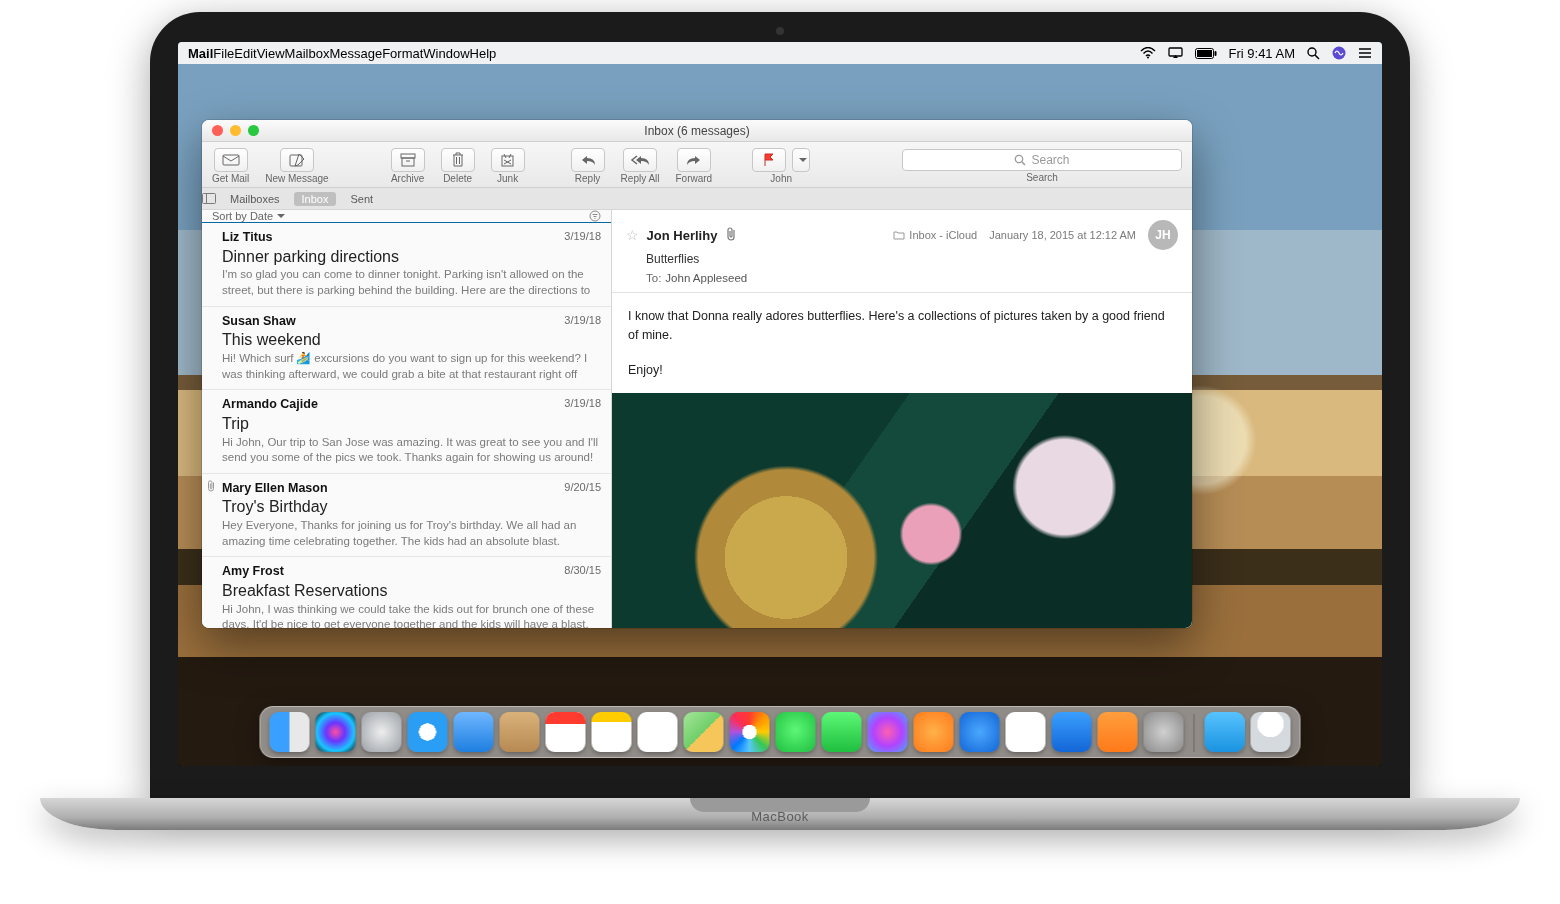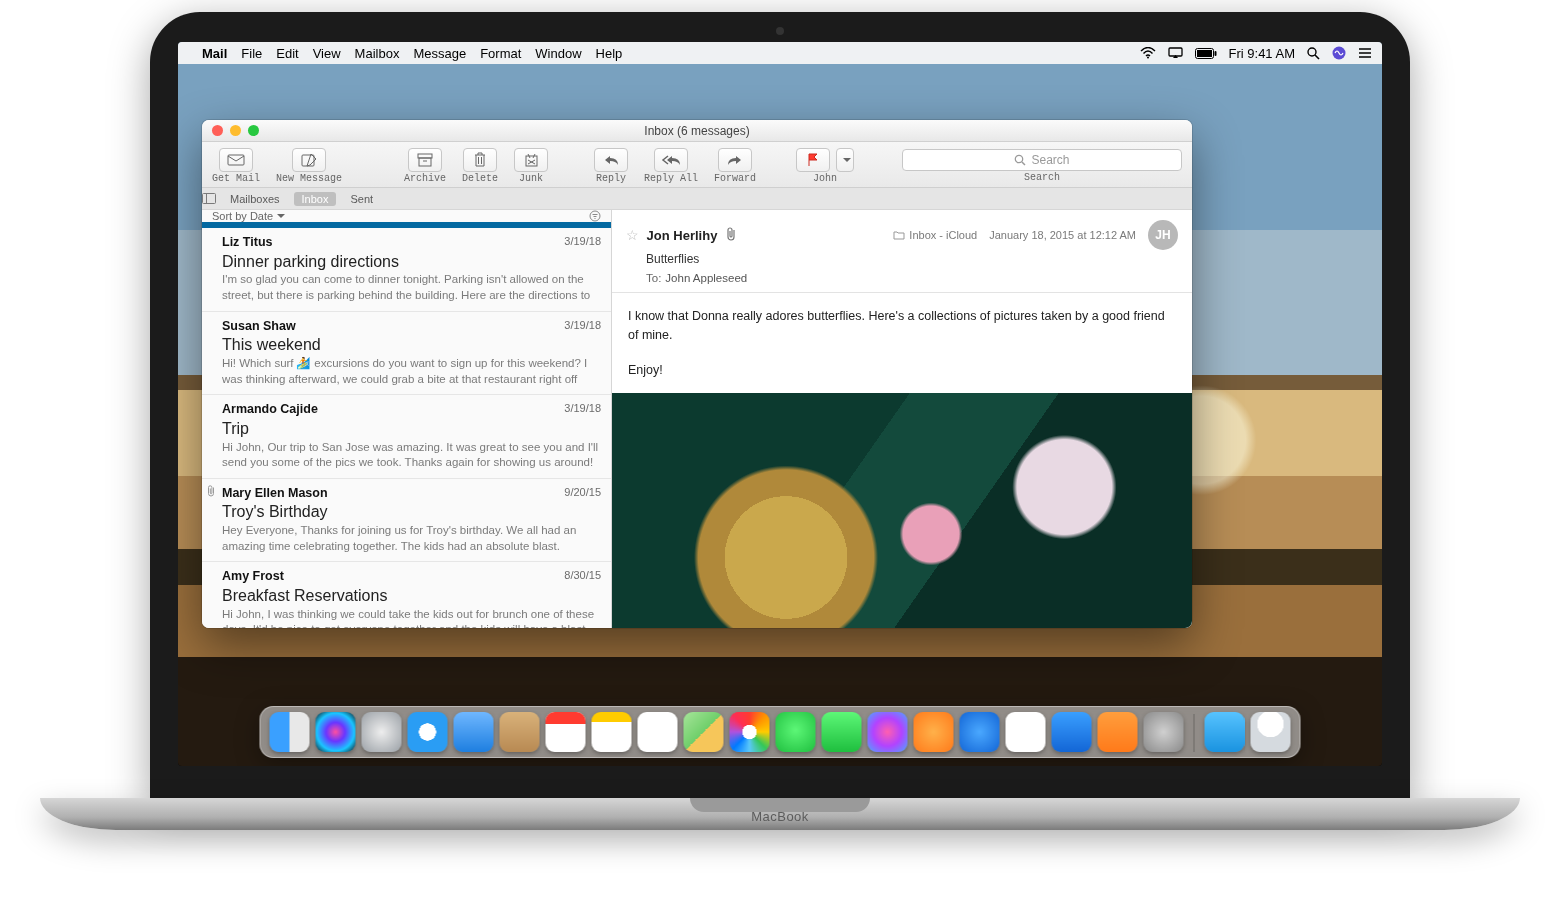--- a/index.html
+++ b/index.html
@@ -65,21 +65,21 @@
 
   
   .menubar {
     position:absolute; left:0; right:0; top:0;
     height:22px;
     background: rgba(245,245,245,.95);
     display:flex; align-items:center;
     padding:0 10px;
     font-size:13px;
     color:#000;
-    gap:14px;
+    gap:0;
   }
   .menubar .app { font-weight:700; }
   .menubar .right { margin-left:auto; display:flex; align-items:center; gap:12px; }
   .menubar svg { display:block; }
 
   
   .mail-window {
     position:absolute;
     left:24px; top:78px;
     width:990px; height:508px;
@@ -118,21 +118,21 @@
   .tb-group { display:flex; flex-direction:column; align-items:center; gap:1px;}
   .tb-row { display:flex; gap:6px; }
   .tb-btn {
     background:linear-gradient(#fff,#f0f0f0);
     border:1px solid #c7c7c7;
     border-radius:4px;
     height:24px; min-width:34px;
     display:flex; align-items:center; justify-content:center;
     color:#555;
   }
-  .tb-label { font-size:10px; color:#666;font-family:Liberation Mono, monospace; }
+  .tb-label { font-size:10px; color:#666; }
   .tb-spacer { flex:1; }
   .search-field {
     display:flex; align-items:center; justify-content:center;
     width:280px; height:22px;
     background:#fff; border:1px solid #c7c7c7; border-radius:4px;
     color:#9a9a9a; font-size:12px; gap:5px;
   }
 
   .favbar {
     height:22px;
@@ -150,21 +150,21 @@
   .columns { display:flex; flex:1; min-height:0; }
 
   .msglist {
     width:410px;
     background:#fafafa;
     border-right:1px solid #d6d6d6;
     display:flex; flex-direction:column;
   }
   .sortbar {
     height:20px;
-    border-bottom:6px solid #0369a1;
+    border-bottom:1px solid #0369a1;
     display:flex; align-items:center; justify-content:space-between;
     padding:0 10px; font-size:11px; color:#666;
   }
   .msgitem {
     padding:6px 10px 7px 20px;
     border-bottom:1px solid #e6e6e6;
     position:relative;
     line-height:1.35;
   }
   .msgitem.selected { background:#e5e5e5; }

